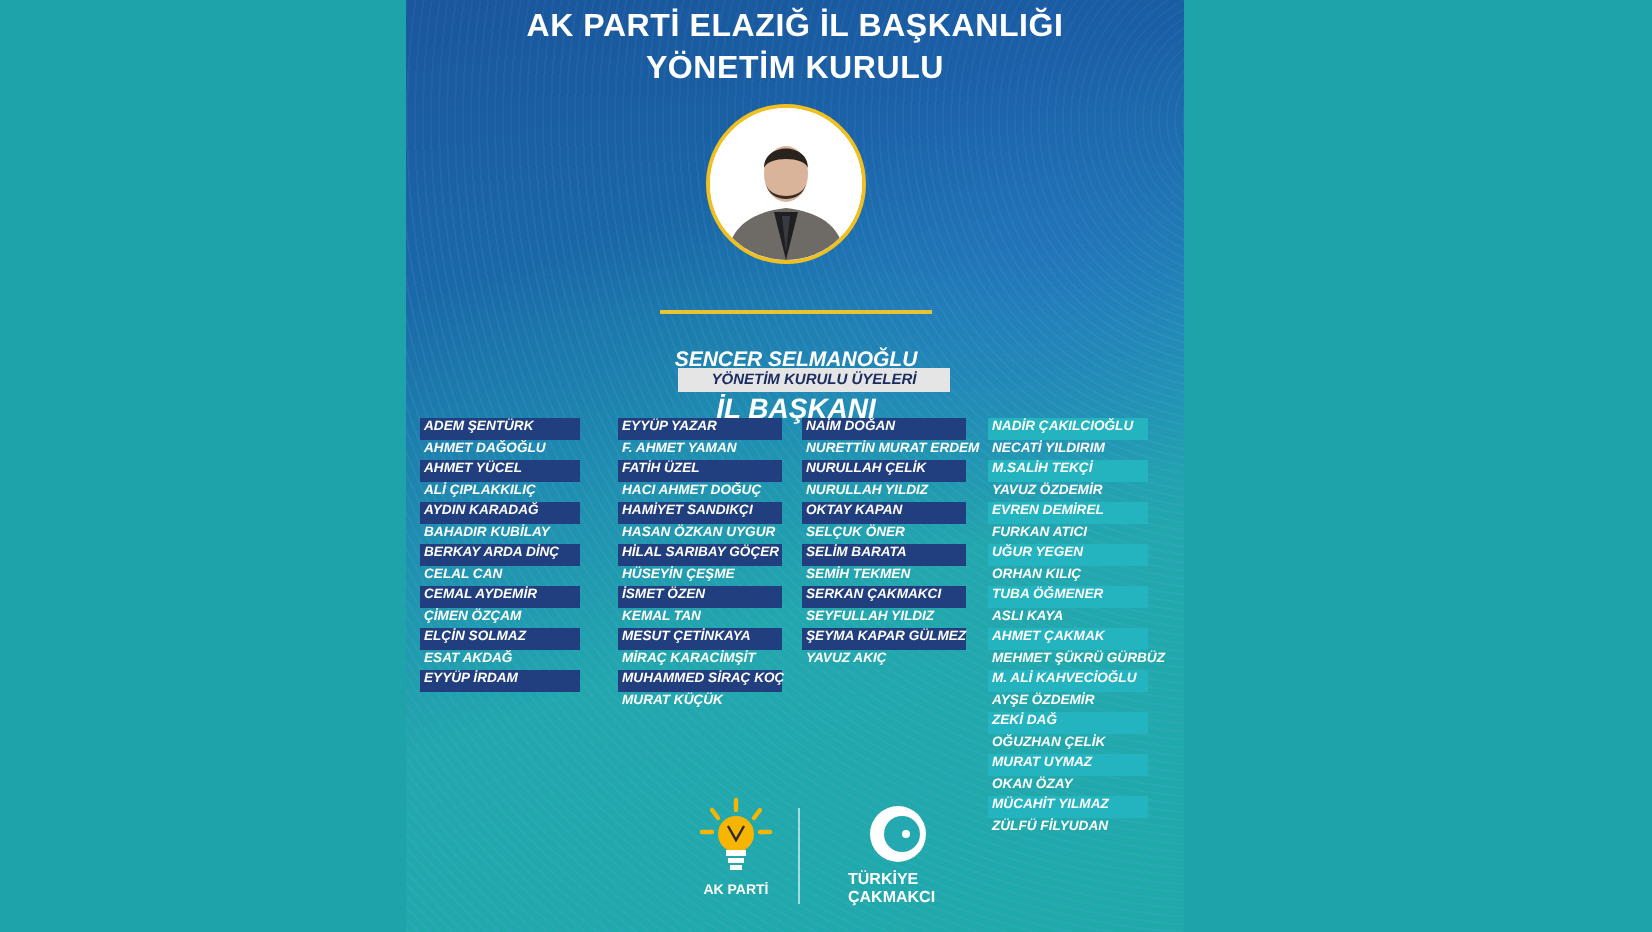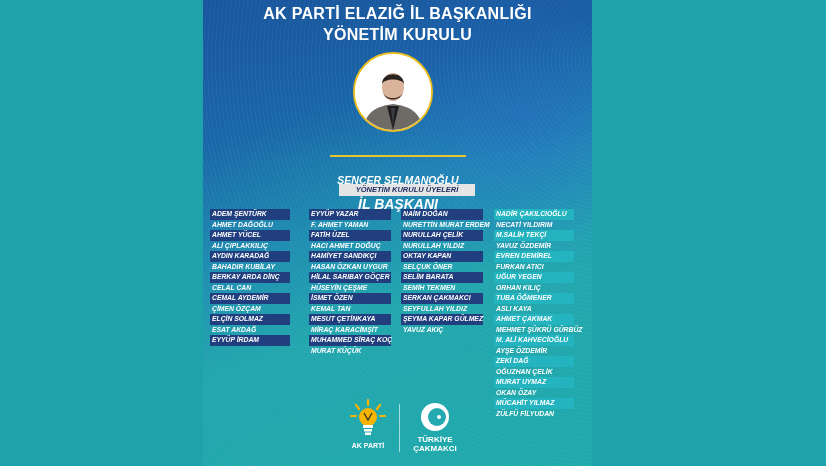--- a/index.html
+++ b/index.html
@@ -70,21 +70,21 @@
     .col-2 .row { width: 80px; }
     .col-3 .row { width: 80px; }
     .col-4 .row { width: 78px; }
     .row.bar { background: #213e7e; }
     .col-4 .row.bar { background: #24b4c0; }
     .logos { position: absolute; left: 340px; top: 398px; width: 150px; height: 60px; z-index: 2; }
     .ak-logo { position: absolute; left: 0; top: 0; width: 56px; height: 60px; text-align: center; }
     .ak-logo svg { width: 40px; height: 40px; display: block; margin: 0 auto; }
     .ak-text { color: #ffffff; font-weight: bold; font-size: 7px; margin-top: 4px; }
     .divider { position: absolute; left: 59px; top: 6px; width: 1px; height: 48px; background: rgba(255,255,255,0.6); }
-    .ty-logo { position: absolute; left: 70px; top: 0; width: 50px; height: 60px; text-align: center; }
+    .ty-logo { position: absolute; left: 84px; top: 0; width: 50px; height: 60px; text-align: left; }
     .ty-logo svg { width: 30px; height: 30px; display: block; margin: 4px auto 0; }
     .ty-text { color: #ffffff; font-weight: bold; font-size: 8px; line-height: 9px; margin-top: 3px; }
   </style>
 </head>
 <body>
 
 <div class="poster">
   <div class="title l2">YÖNETİM KURULU</div>
   <div class="title l1">AK PARTİ ELAZIĞ İL BAŞKANLIĞI</div>
 </div>

